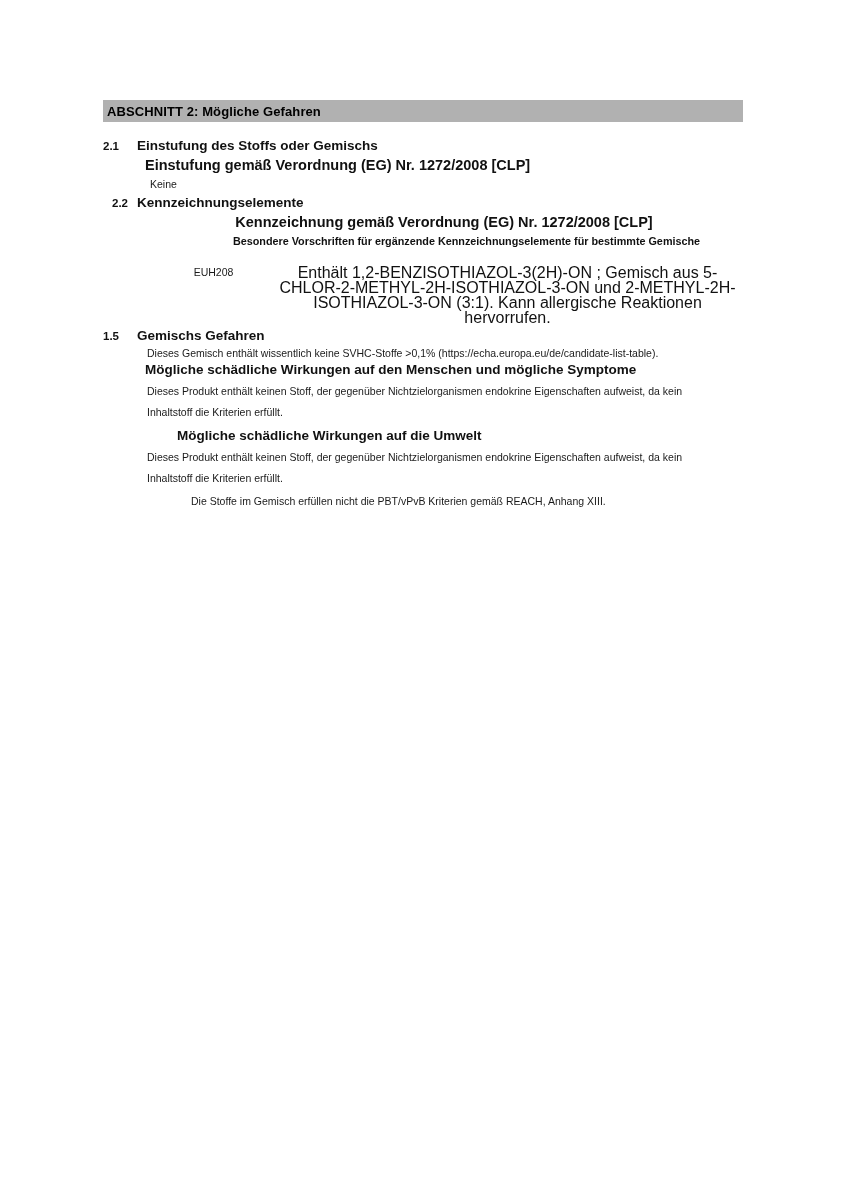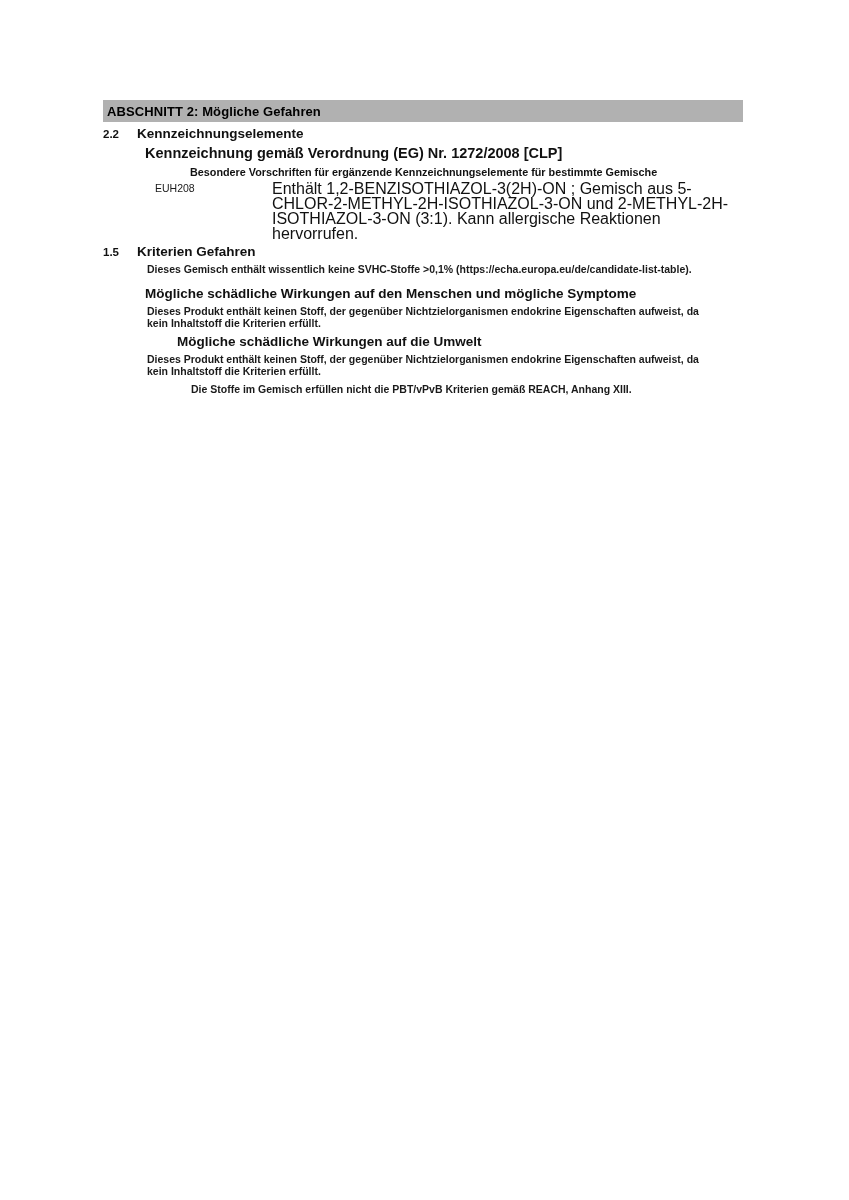--- a/index.html
+++ b/index.html
@@ -62,89 +62,97 @@
     font-size: 10.8px;
     font-weight: bold;
     line-height: 14px;
   }
   .body-text {
     font-size: 10.5px;
     line-height: 14px;
     color: #1a1a1a;
   }
   .indent-keine  { margin-left: 47px; margin-top: 2px; }
-  .indent-body   { margin-left: 44px; font-weight: bold; }
+  .indent-body   { margin-left: 44px; }
   .para {
     max-width: 575px;
-    line-height: 12px;
+    line-height: 21px;
   }
   .nowrap { white-space: nowrap; }
   .euh-row {
     display: flex;
     margin-left: 52px;
-    margin-top: 2px;
+    margin-top: 17px;
   }
   .euh-code {
     flex: 0 0 117px;
     font-size: 10.5px;
     line-height: 15px;
   }
   .euh-text {
     width: 471px;
     font-size: 16px;
     line-height: 15px;
   }
   .sub-heading2 {
     margin-left: 42px;
     font-size: 13.5px;
     font-weight: bold;
     line-height: 18px;
   }
   
   .s21 { margin-top: 15px; }
   .s21 .sub-title { margin-top: 1px; }
-  .s22 { margin-top: 3px; }
+  .s22 { margin-top: 3px; text-align: center; }
   .s22 .sub-title { margin-top: 1px; }
   .s22 .mini-heading { margin-top: 2px; padding-left: 43px; }
   .s23 { margin-top: 2px; }
   .s23 .svhc { margin-top: 1px; }
-  .s23 .heading-human { margin-top: 9px; }
+  .s23 .heading-human { margin-top: 1px; }
   .s23 .para-human { margin-top: 2px; }
   .s23 .heading-env { margin-top: 4px; padding-left: 32px; }
   .s23 .para-env { margin-top: 2px; }
   .s23 .pbt { margin-top: 5px; padding-left: 44px; }
 </style>
 </head>
 <body>
 
 <div class="page">
   <div class="content">
 
     <div class="section-bar" style="background-color: rgb(177, 177, 177);">
       <span class="bar-title">ABSCHNITT 2: Mögliche Gefahren</span>
     </div>
 
+    <section class="s21">
+      <div class="sec-head">
+        <span class="sec-num">2.1</span>
+        <span class="sec-title">Einstufung des Stoffs oder Gemischs</span>
+      </div>
+      <div class="sub-title">Einstufung gemäß Verordnung (EG) Nr. 1272/2008 [CLP]</div>
+      <div class="body-text indent-keine nowrap">Keine</div>
+    </section>
 
     <section class="s22">
       <div class="sec-head">
         <span class="sec-num">2.2</span>
         <span class="sec-title">Kennzeichnungselemente</span>
       </div>
       <div class="sub-title">Kennzeichnung gemäß Verordnung (EG) Nr. 1272/2008 [CLP]</div>
       <div class="mini-heading">Besondere Vorschriften für ergänzende Kennzeichnungselemente für bestimmte Gemische</div>
       <div class="euh-row">
         <span class="euh-code body-text">EUH208</span>
         <div class="euh-text">Enthält 1,2-BENZISOTHIAZOL-3(2H)-ON ; Gemisch aus 5-CHLOR-2-METHYL-2H-ISOTHIAZOL-3-ON und 2-METHYL-2H-ISOTHIAZOL-3-ON (3:1). Kann allergische Reaktionen hervorrufen.</div>
       </div>
     </section>
 
     <section class="s23">
       <div class="sec-head">
         <span class="sec-num">1.5</span>
-        <span class="sec-title">Kriterien Gefahren</span>
+        <span class="sec-title">Gemischs Gefahren</span>
       </div>
       <div class="body-text indent-body svhc nowrap">Dieses Gemisch enthält wissentlich keine SVHC-Stoffe &gt;0,1% (https://echa.europa.eu/de/candidate-list-table).</div>
       <div class="sub-heading2 heading-human">Mögliche schädliche Wirkungen auf den Menschen und mögliche Symptome</div>
       <div class="body-text indent-body para para-human">Dieses Produkt enthält keinen Stoff, der gegenüber Nichtzielorganismen endokrine Eigenschaften aufweist, da kein Inhaltstoff die Kriterien erfüllt.</div>
       <div class="sub-heading2 heading-env">Mögliche schädliche Wirkungen auf die Umwelt</div>
       <div class="body-text indent-body para para-env">Dieses Produkt enthält keinen Stoff, der gegenüber Nichtzielorganismen endokrine Eigenschaften aufweist, da kein Inhaltstoff die Kriterien erfüllt.</div>
       <div class="body-text indent-body pbt nowrap">Die Stoffe im Gemisch erfüllen nicht die PBT/vPvB Kriterien gemäß REACH, Anhang XIII.</div>
     </section>
 
   </div>

